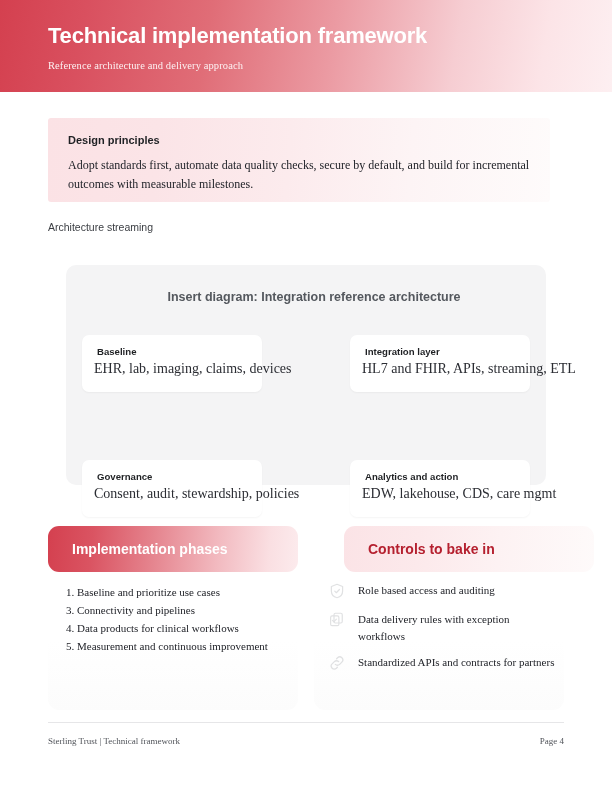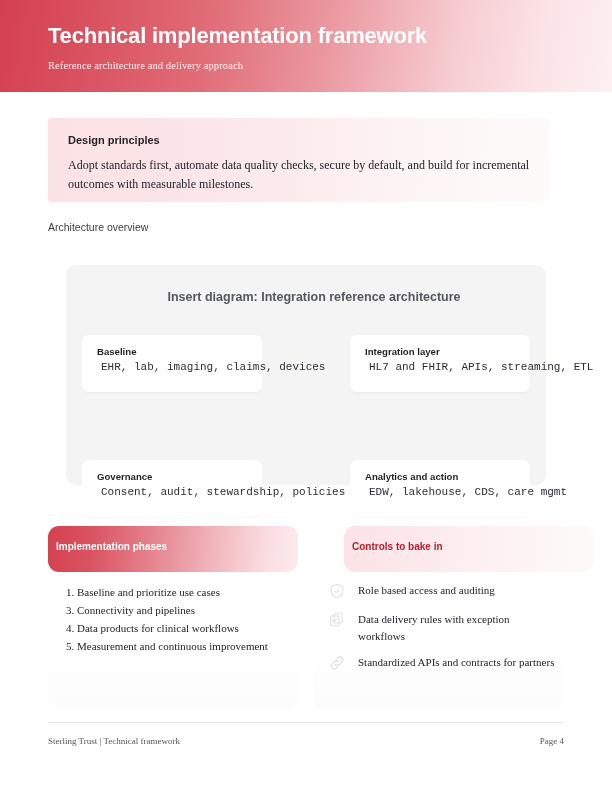--- a/index.html
+++ b/index.html
@@ -140,24 +140,24 @@
     position: absolute;
     left: 15px;
     top: 11px;
     font-size: 9.6px;
     font-weight: bold;
     color: #1f2124;
     white-space: nowrap;
   }
   .card-desc {
     position: absolute;
-    left: 19px;
+    left: 12px;
     top: 26px;
-    font-family: Liberation Mono, monospace;
-    font-size: 11px;
+    font-family: Liberation Serif, serif;
+    font-size: 14px;
     color: #2b2d33;
     white-space: nowrap;
   }
 
   
   .panel {
     position: absolute;
     top: 526px;
     width: 250px;
     height: 184px;
@@ -187,23 +187,23 @@
   .panel.right .panel-header {
     background: linear-gradient(95deg,
         #fbe3e6 0%,
         #fce9eb 30%,
         #fdf2f3 62%,
         #fefafa 100%);
     margin-left: 30px;
   }
   .panel-header-text {
     position: absolute;
-    left: 8px;
+    left: 24px;
     top: 15px;
-    font-size: 10px;
+    font-size: 14px;
     font-weight: bold;
   }
   .panel.left .panel-header-text  { color: #ffffff; }
   .panel.right .panel-header-text { color: #b5202f; }
 
   
   .phase-list {
     position: absolute;
     left: 18px;
     top: 58px;
@@ -282,21 +282,21 @@
 <div class="banner">
   <div class="banner-title">Technical implementation framework</div>
   <div class="banner-subtitle">Reference architecture and delivery approach</div>
 </div>
 
 <div class="callout">
   <div class="callout-title">Design principles</div>
   <div class="callout-body">Adopt standards first, automate data quality checks, secure by default, and build for incremental outcomes with measurable milestones.</div>
 </div>
 
-<div class="section-heading">Architecture overview</div>
+<div class="section-heading">Architecture streaming</div>
 
 <div class="diagram-box">
   <div class="diagram-label">Insert diagram: Integration reference architecture</div>
 </div>
 
 <div class="cards">
   <div class="card c0">
     <div class="card-title">Baseline</div>
     <div class="card-desc">EHR, lab, imaging, claims, devices</div>
   </div>

